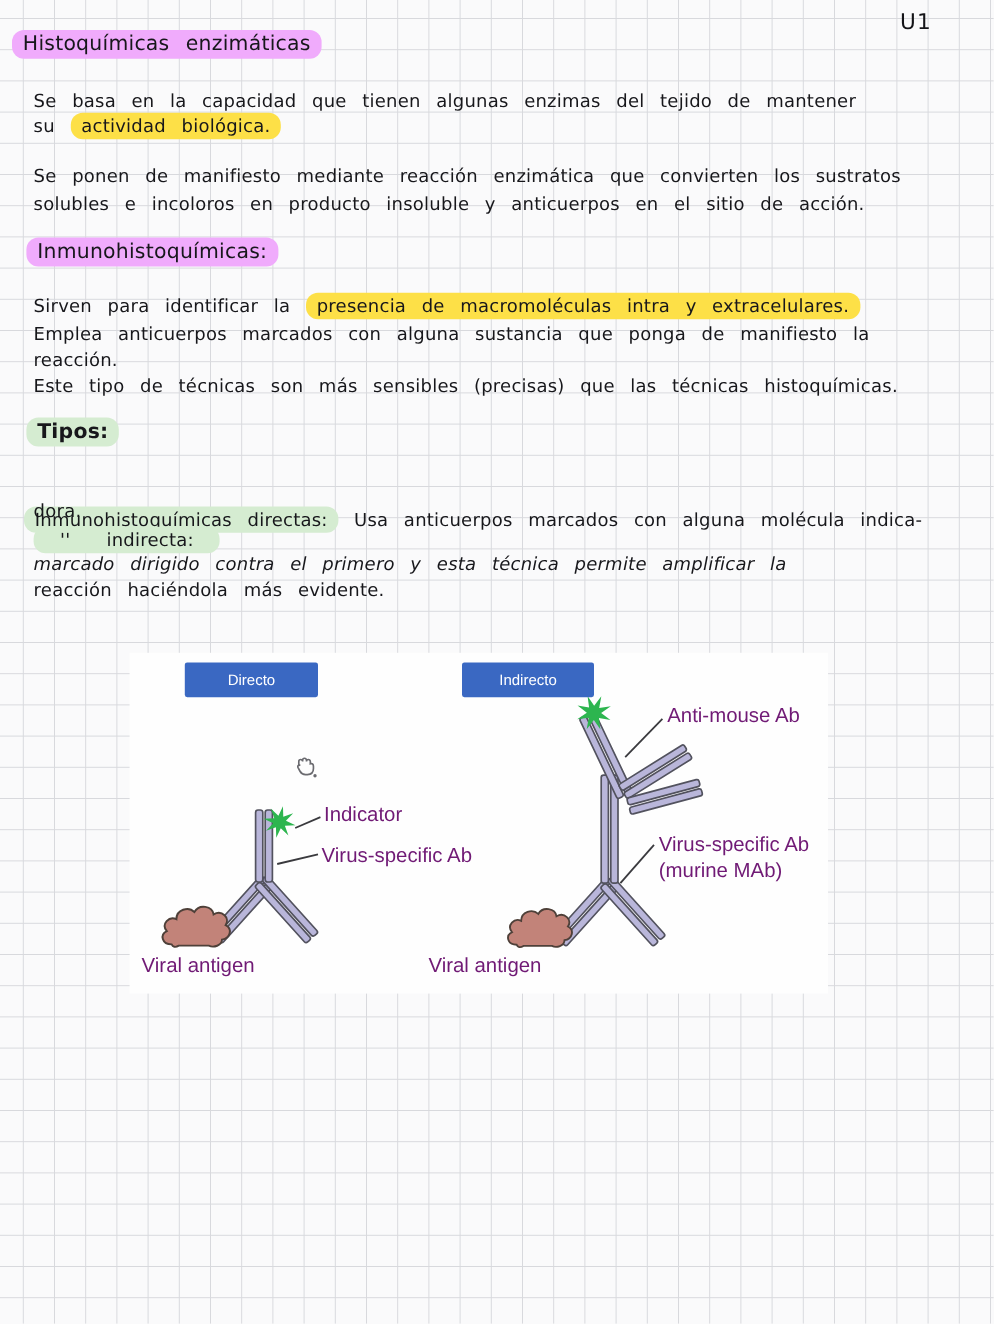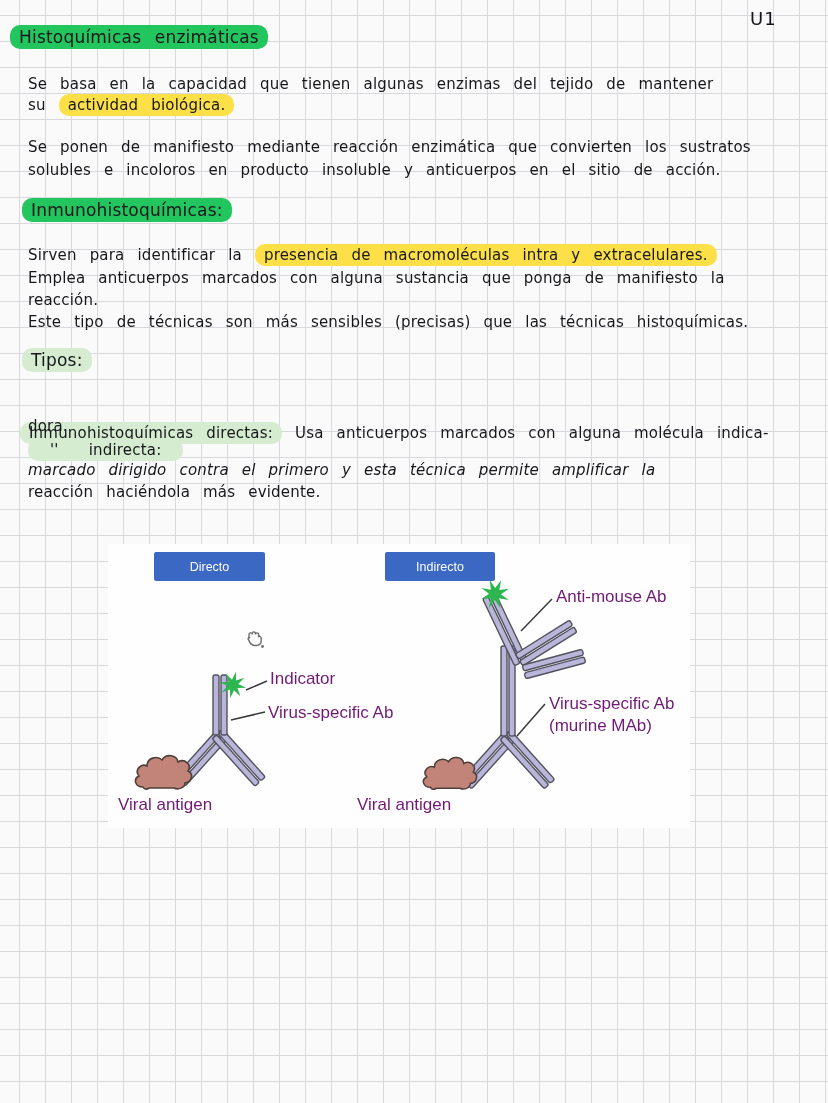--- a/index.html
+++ b/index.html
@@ -12,21 +12,21 @@
       linear-gradient(90deg,#d8d9dd 1px, transparent 1px);
     background-size:26px 26px;
     background-position:-7px -11px;
   }
   .hw{
     position:absolute;white-space:nowrap;color:#17171b;
     font-size:15px;letter-spacing:.2px;word-spacing:8px;
   }
   .hw-head{font-size:17px;}
   .pill{border-radius:10px;padding:2px 9px;}
-  .pill-purple{background:#22c55e;}
+  .pill-purple{background:#f0abfc;}
   .pill-teal{background:#fde047;}
   .pill-green{background:#d5ecd1;}
   .corner{position:absolute;top:8px;left:750px;font-size:18px;color:#141418;letter-spacing:1px;}
   .panel{
     position:absolute;left:108px;top:544px;width:582px;height:284px;
     background:#fefefe;
   }
   .dg-btn{
     position:absolute;height:29px;background:#3a68c2;color:#ffffff;
     font-family:"Liberation Sans",sans-serif;font-size:12.5px;
@@ -65,21 +65,21 @@
 </div>
 
 <div class="hw" style="left:28px;top:246px;">
   <span>Sirven para identificar la</span>
   <span class="pill pill-teal">presencia de macromoléculas intra y extracelulares.</span>
 </div>
 <div class="hw" style="left:28px;top:269px;">Emplea anticuerpos marcados con alguna sustancia que ponga de manifiesto la</div>
 <div class="hw" style="left:28px;top:291px;">reacción.</div>
 <div class="hw" style="left:28px;top:313px;">Este tipo de técnicas son más sensibles (precisas) que las técnicas histoquímicas.</div>
 
-<div class="hw hw-head" style="left:22px;top:350px;">
+<div class="hw hw-head" style="left:22px;top:350px;font-weight:bold;">
   <span class="pill pill-green">Tipos:</span>
 </div>
 
 <div class="hw" style="left:20px;top:393px;margin-top:31px;">
   <span class="pill pill-green">Inmunohistoquímicas directas:</span>
   <span>Usa anticuerpos marcados con alguna molécula indica-</span>
 </div>
 <div class="hw" style="left:28px;top:417px;">dora.</div>
 
 <div class="hw" style="left:28px;top:439px;">

